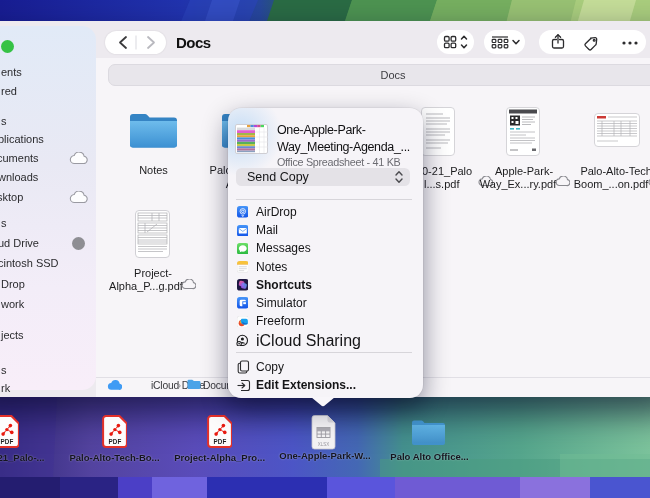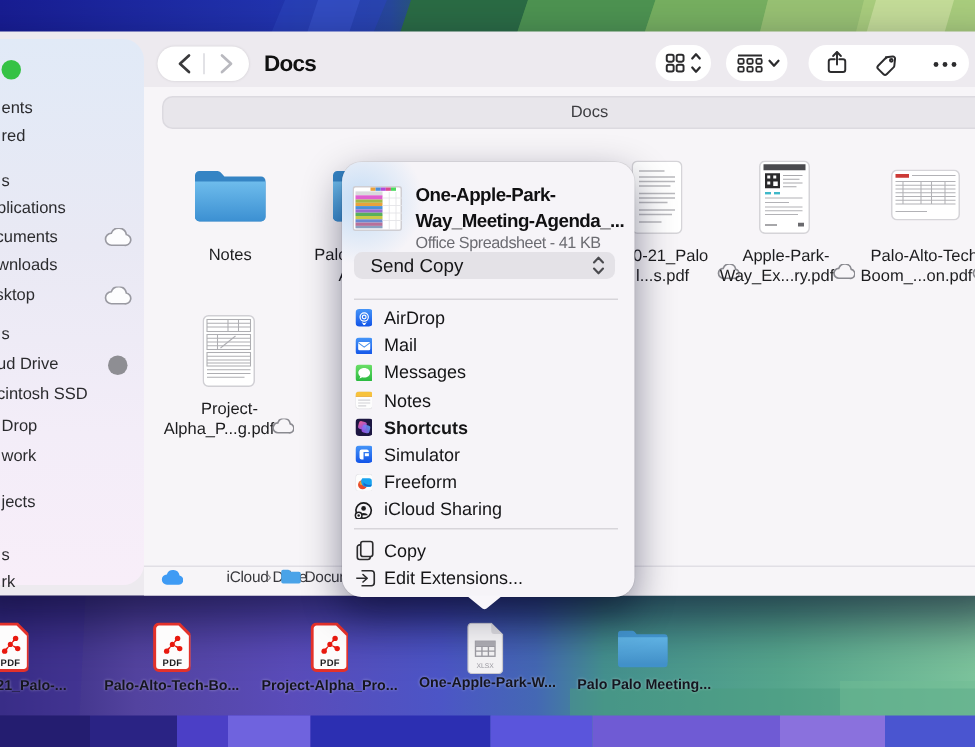--- a/index.html
+++ b/index.html
@@ -336,21 +336,21 @@
 <svg class="abs" style="left:411px;top:418.5px;" width="35" height="27" viewBox="0 0 35 27">
   <defs>
       <linearGradient id="dfold" x1="0" y1="0" x2="0" y2="1">
     <stop offset="0" stop-color="#5fb1e2"></stop>
         <stop offset="1" stop-color="#4290c8"></stop>
       </linearGradient>
     </defs>
   <path d="M1 3.5 a2 2 0 0 1 2 -2 h7.5 a2 2 0 0 1 1.5 0.7 l1.5 1.7 h18.5 a2 2 0 0 1 2 2 v18 a2 2 0 0 1 -2 2 h-29 a2 2 0 0 1 -2 -2 z" fill="#4191ca"></path>
   <path d="M1 5.9 h33 v16 a2 2 0 0 1 -2 2 h-29 a2 2 0 0 1 -2 -2 z" fill="url(#dfold)"></path>
 </svg>
-<div class="dlbl" style="left:429.5px;top:450.5px;">Palo Palo Meeting...</div>
+<div class="dlbl" style="left:429.5px;top:450.5px;">Palo Alto Office...</div>
 
 <div class="abs" style="left:228px;top:108px;width:195px;height:290px;border-radius:13px;
      background:#f6f4f8;box-shadow:0 10px 26px rgba(5,5,35,.45), 0 0 0 0.5px rgba(0,0,0,.08);"></div>
 <div class="abs" style="left:228px;top:108px;width:70px;height:70px;border-radius:13px 0 0 0;
      background:radial-gradient(circle at 18% 38%, rgba(125,188,242,.42), rgba(125,188,242,0) 58%);"></div>
 <svg class="abs" style="left:311px;top:397px;" width="24" height="10" viewBox="0 0 24 10">
   <path d="M0 0 L10 8.2 a2.6 2.6 0 0 0 4 0 L24 0 z" fill="#f8f6fa"></path>
 </svg>
 
 <svg class="abs" style="left:235px;top:123.5px;" width="33" height="30" viewBox="0 0 33 30">
@@ -377,21 +377,21 @@
   </g>
   <g stroke="#e4e4e8" stroke-width="0.6">
     <line x1="24.5" y1="4" x2="24.5" y2="29"></line>
       <line x1="29" y1="4" x2="29" y2="29"></line>
     <line x1="20" y1="8" x2="33" y2="8"></line>
       <line x1="20" y1="13" x2="33" y2="13"></line>
     <line x1="20" y1="18" x2="33" y2="18"></line>
       <line x1="20" y1="23" x2="33" y2="23"></line>
   </g>
 </svg>
-<div class="abs" style="left:277px;top:121.5px;font-size:12.5px;font-weight:bold;color:#101012;line-height:17px;letter-spacing:-0.35px;">One-Apple-Park-<br>Way_Meeting-Agenda_...</div>
+<div class="abs" style="left:277px;top:121.5px;font-size:12.5px;font-weight:normal;color:#101012;line-height:17px;letter-spacing:-0.35px;">One-Apple-Park-<br>Way_Meeting-Agenda_...</div>
 <div class="abs" style="left:277px;top:156px;font-size:10.8px;color:#6c6c72;letter-spacing:-0.3px;">Office Spreadsheet - 41 KB</div>
 
 <div class="abs" style="left:236px;top:167.5px;width:174px;height:18.5px;background:#e4e2e7;border-radius:5.5px;"></div>
 <div class="abs" style="left:247px;top:170px;font-size:12.5px;color:#151517;">Send Copy</div>
 <svg class="abs" style="left:394px;top:170px;" width="10" height="14" viewBox="0 0 10 14">
   <path d="M2 5 L5 1.8 L8 5" fill="none" stroke="#4a4a4e" stroke-width="1.4" stroke-linecap="round" stroke-linejoin="round"></path>
   <path d="M2 9 L5 12.2 L8 9" fill="none" stroke="#4a4a4e" stroke-width="1.4" stroke-linecap="round" stroke-linejoin="round"></path>
 </svg>
 
 <div class="abs" style="left:236px;top:199px;width:176px;height:1px;background:#d7d5da;"></div>
@@ -477,31 +477,31 @@
 <div class="abs" style="left:256px;top:314.2px;font-size:12px;color:#151517;">Freeform</div>
 
 <svg class="abs" style="left:236.4px;top:333.6px;" width="12.8" height="12.8" viewBox="0 0 14 14">
   <circle cx="7" cy="7" r="5.6" fill="none" stroke="#1c1c1e" stroke-width="1.2"></circle>
   <circle cx="7" cy="5.4" r="1.7" fill="#1c1c1e"></circle>
   <path d="M3.6 10.4 a4.3 4.3 0 0 1 6.8 0" fill="#1c1c1e"></path>
   <circle cx="3.4" cy="10.6" r="2.4" fill="#f6f4f8"></circle>
   <circle cx="3.4" cy="10.6" r="2.4" fill="none" stroke="#1c1c1e" stroke-width="1.1"></circle>
   <circle cx="3.4" cy="10.6" r="0.9" fill="#1c1c1e"></circle>
 </svg>
-<div class="abs" style="left:256px;top:332.4px;font-size:12px;color:#151517;">iCloud Sharing</div>
+<div class="abs" style="left:256px;top:332.4px;font-size:16px;color:#151517;">iCloud Sharing</div>
 
 <div class="abs" style="left:236px;top:352px;width:176px;height:1px;background:#d7d5da;"></div>
 
 <svg class="abs" style="left:237px;top:360px;" width="13" height="14" viewBox="0 0 13 14">
   <g fill="none" stroke="#2c2c2e" stroke-width="1.1">
     <rect x="3.5" y="1" width="8" height="10" rx="1.5"></rect>
     <path d="M3.5 3.2 h-0.7 a1.6 1.6 0 0 0 -1.6 1.6 v6.6 a1.6 1.6 0 0 0 1.6 1.6 h5.4 a1.6 1.6 0 0 0 1.6 -1.6 v-0.4"></path>
   </g>
 </svg>
 <div class="abs" style="left:256px;top:359.5px;font-size:12px;color:#151517;">Copy</div>
 <svg class="abs" style="left:236px;top:379px;" width="15" height="13" viewBox="0 0 15 13">
   <g fill="none" stroke="#2c2c2e" stroke-width="1.1">
     <path d="M5 1.5 h6.5 a2 2 0 0 1 2 2 v6 a2 2 0 0 1 -2 2 h-6.5"></path>
     <path d="M1.5 6.5 h7"></path>
     <path d="M6 4 L8.8 6.5 L6 9" stroke-linecap="round" stroke-linejoin="round"></path>
   </g>
 </svg>
-<div class="abs" style="left:256px;top:378px;font-size:12px;color:#151517;">Edit Extensions...</div>
+<div class="abs" style="left:256px;top:378px;font-size:12px;color:#151517;font-weight:bold;">Edit Extensions...</div>
 
 </body></html>

